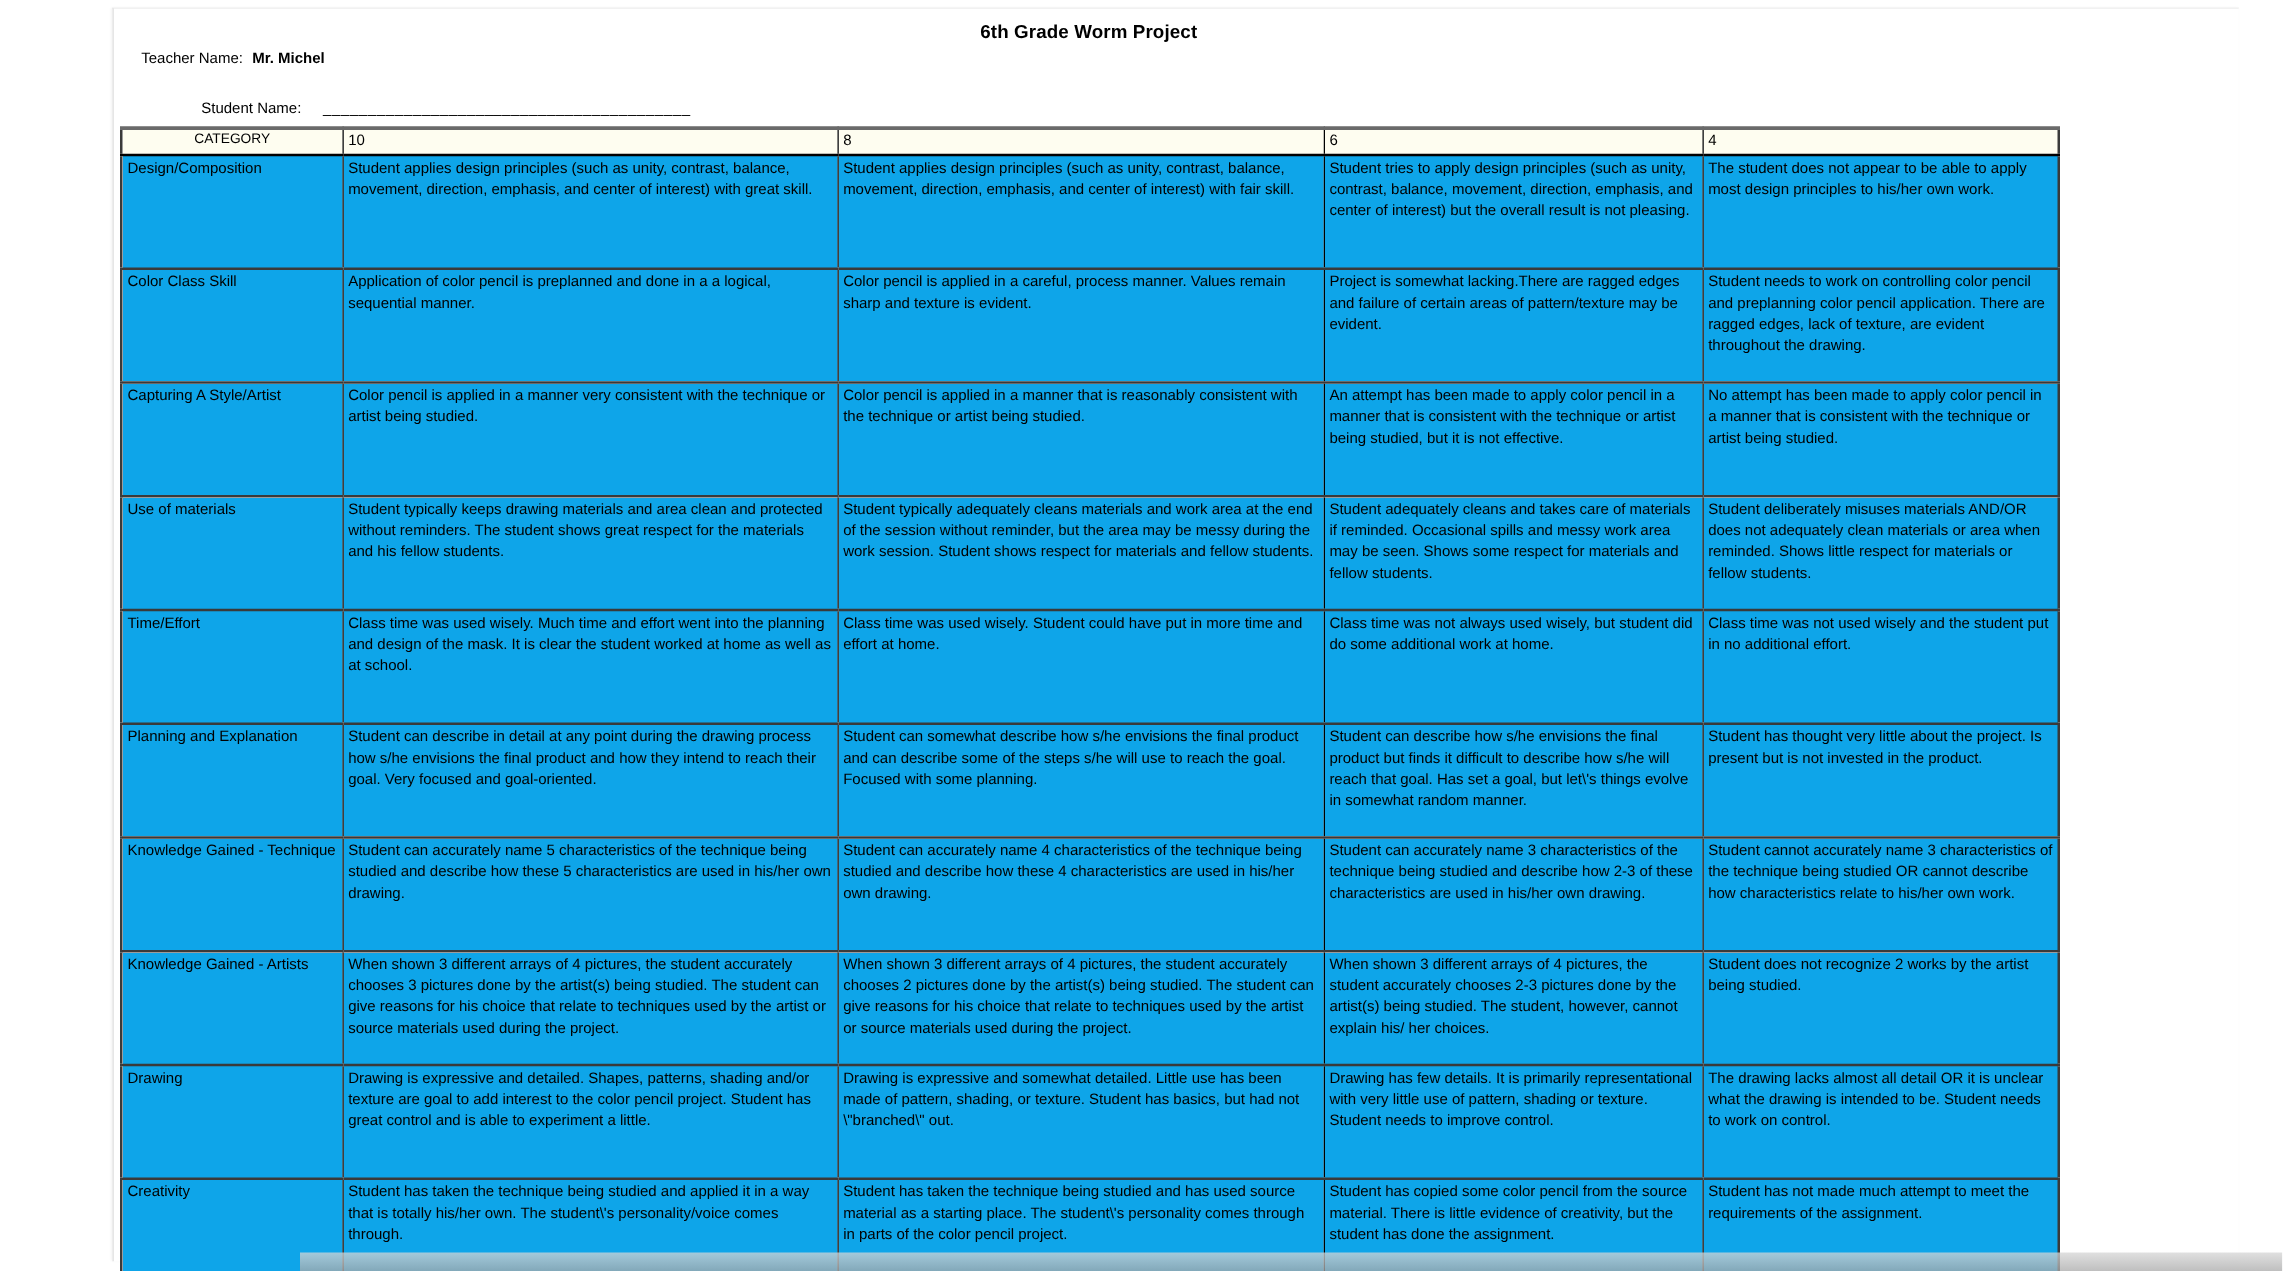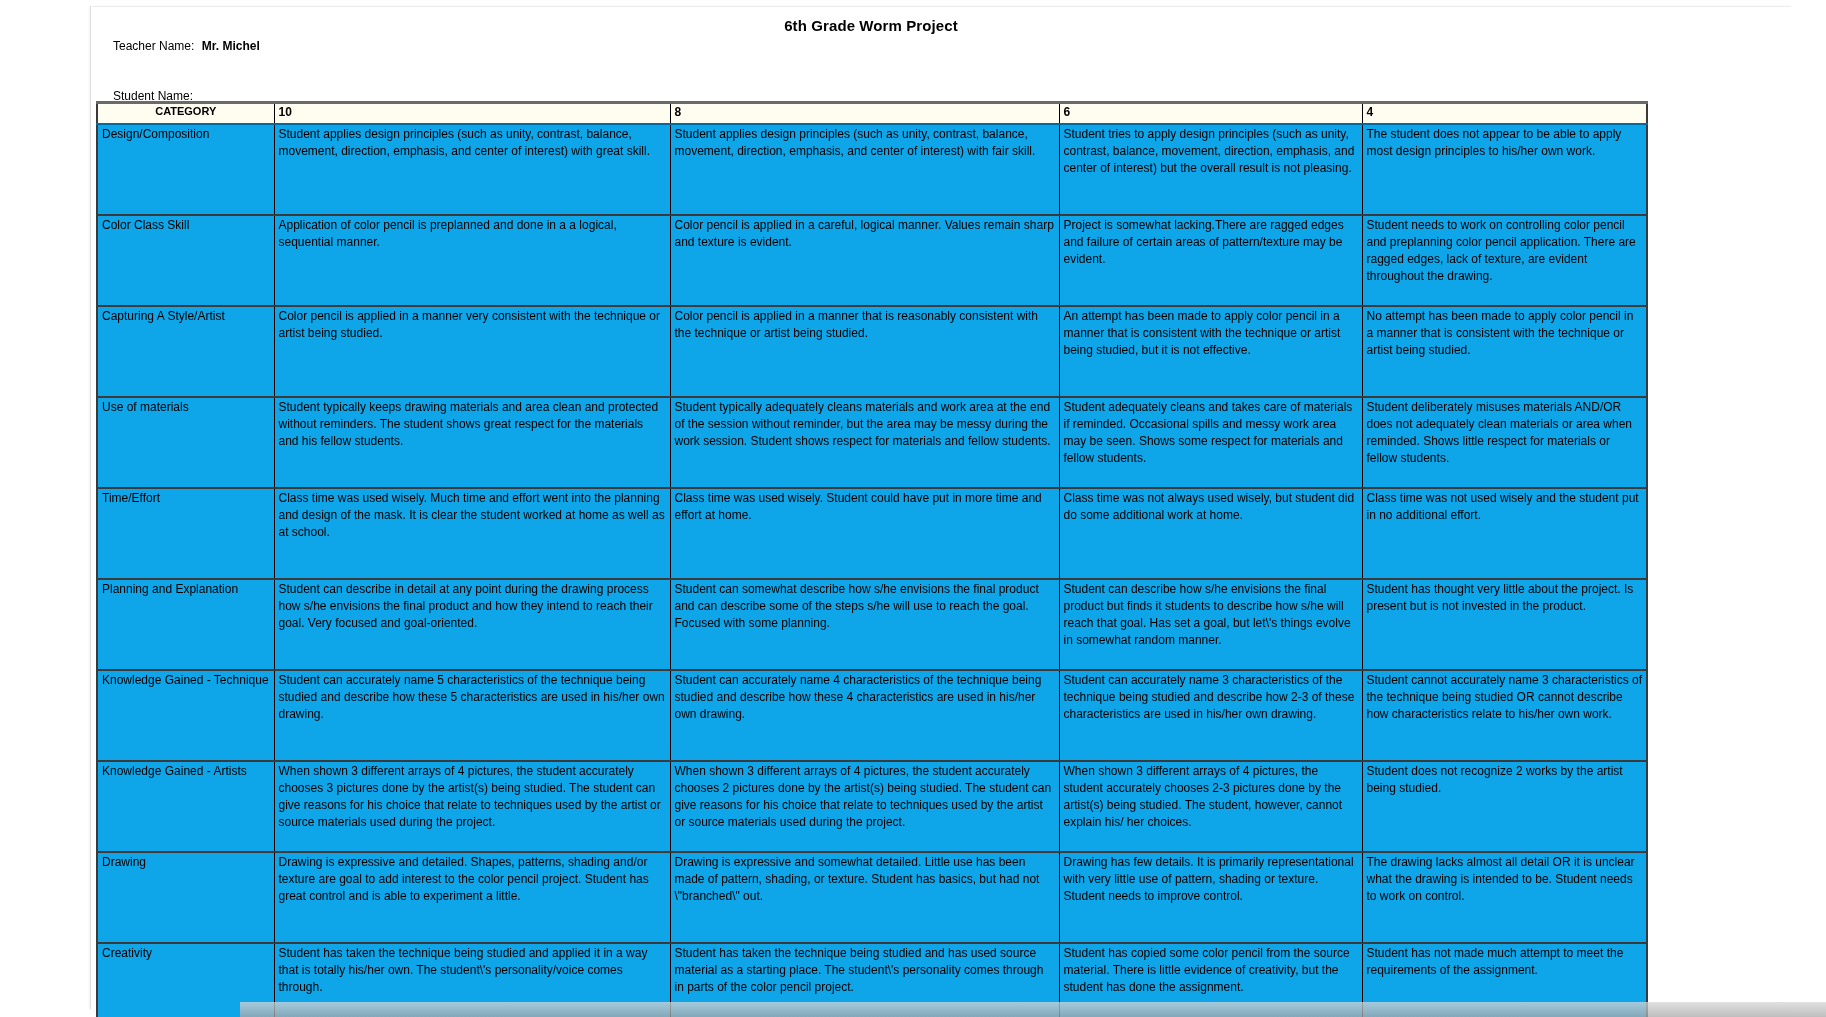--- a/index.html
+++ b/index.html
@@ -3,31 +3,31 @@
 <meta charset="utf-8">
 <style>
   html,body{margin:0;padding:0;background:#ffffff;font-family:"Liberation Sans",sans-serif;color:#000;}
   .canvas{position:relative;width:1826px;height:1017px;background:#fff;overflow:hidden;}
   .page{position:absolute;left:90px;top:6px;width:1700px;height:1002px;background:#fff;
         border-left:1px solid #dedede;border-top:1px solid #ededed;box-shadow:-1px 0 2px rgba(0,0,0,.05);}
   .doc-title{position:absolute;top:10px;left:0;width:1560px;text-align:center;
              font-weight:bold;font-size:15px;letter-spacing:.1px;}
   .meta-line{position:absolute;left:22px;font-size:12px;white-space:nowrap;}
   .teacher-line{top:32px;}
-  .student-line{top:82px;}
+  .student-line{top:72px;margin-left:48px;}
   .meta-line .bold{font-weight:bold;margin-left:4px;margin-top:16px;}
   .meta-line .blank{margin-left:14px;letter-spacing:.5px;}
   table.rubric{position:absolute;left:5px;top:94px;width:1550px;border-collapse:collapse;
                table-layout:fixed;font-size:12px;line-height:1.42;}
   table.rubric{border:2px solid #3a3a3a;border-top:3px solid #6a6a6a;}
   .rubric th,.rubric td{border-left:1px solid #000;border-right:1px solid #000;
                         border-top:2px solid #3a3a3a;border-bottom:2px solid #3a3a3a;
                         vertical-align:top;padding:1px 4px 2px 4px;overflow:hidden;}
-  .rubric thead th{background:#fefdf0;height:17px;font-weight:bold;text-align:left;
-                   font-size:12px;padding-top:0;border-bottom:2px solid #0369a1;}
+  .rubric thead th{background:#fefdf0;height:17px;font-weight:normal;text-align:left;
+                   font-size:12px;padding-top:0;border-bottom:2px solid #000000;}
   .rubric thead th.cat-h{text-align:center;font-size:11px;}
   .rubric tbody td{height:86px;background:#0ea5e9;}
   .window-edge{position:absolute;left:240px;right:0;top:1002px;height:15px;
                background:linear-gradient(180deg,#d6d6d6 0%,#a9a9a9 100%);opacity:.75;}
 </style>
 </head>
 <body>
 
 <div class="canvas">
   <div class="page">
@@ -65,21 +65,21 @@
           <tr>
             <td>Design/Composition</td>
             <td>Student applies design principles (such as unity, contrast, balance, movement, direction, emphasis, and center of interest) with great skill.</td>
             <td>Student applies design principles (such as unity, contrast, balance, movement, direction, emphasis, and center of interest) with fair skill.</td>
             <td>Student tries to apply design principles (such as unity, contrast, balance, movement, direction, emphasis, and center of interest) but the overall result is not pleasing.</td>
             <td>The student does not appear to be able to apply most design principles to his/her own work.</td>
           </tr>
           <tr>
             <td>Color Class Skill</td>
             <td>Application of color pencil is preplanned and done in a a logical, sequential manner.</td>
-            <td>Color pencil is applied in a careful, logical manner. Values remain sharp and texture is evident.</td>
+            <td>Color pencil is applied in a careful, process manner. Values remain sharp and texture is evident.</td>
             <td>Project is somewhat lacking.There are ragged edges and failure of certain areas of pattern/texture may be evident.</td>
             <td>Student needs to work on controlling color pencil and preplanning color pencil application. There are ragged edges, lack of texture, are evident throughout the drawing.</td>
           </tr>
           <tr>
             <td>Capturing A Style/Artist</td>
             <td>Color pencil is applied in a manner very consistent with the technique or artist being studied.</td>
             <td>Color pencil is applied in a manner that is reasonably consistent with the technique or artist being studied.</td>
             <td>An attempt has been made to apply color pencil in a manner that is consistent with the technique or artist being studied, but it is not effective.</td>
             <td>No attempt has been made to apply color pencil in a manner that is consistent with the technique or artist being studied.</td>
           </tr>
@@ -94,21 +94,21 @@
             <td>Time/Effort</td>
             <td>Class time was used wisely. Much time and effort went into the planning and design of the mask. It is clear the student worked at home as well as at school.</td>
             <td>Class time was used wisely. Student could have put in more time and effort at home.</td>
             <td>Class time was not always used wisely, but student did do some additional work at home.</td>
             <td>Class time was not used wisely and the student put in no additional effort.</td>
           </tr>
           <tr>
             <td>Planning and Explanation</td>
             <td>Student can describe in detail at any point during the drawing process how s/he envisions the final product and how they intend to reach their goal. Very focused and goal-oriented.</td>
             <td>Student can somewhat describe how s/he envisions the final product and can describe some of the steps s/he will use to reach the goal. Focused with some planning.</td>
-            <td>Student can describe how s/he envisions the final product but finds it students to describe how s/he will reach that goal. Has set a goal, but let\'s things evolve in somewhat random manner.</td>
+            <td>Student can describe how s/he envisions the final product but finds it difficult to describe how s/he will reach that goal. Has set a goal, but let\'s things evolve in somewhat random manner.</td>
             <td>Student has thought very little about the project. Is present but is not invested in the product.</td>
           </tr>
           <tr>
             <td>Knowledge Gained - Technique</td>
             <td>Student can accurately name 5 characteristics of the technique being studied and describe how these 5 characteristics are used in his/her own drawing.</td>
             <td>Student can accurately name 4 characteristics of the technique being studied and describe how these 4 characteristics are used in his/her own drawing.</td>
             <td>Student can accurately name 3 characteristics of the technique being studied and describe how 2-3 of these characteristics are used in his/her own drawing.</td>
             <td>Student cannot accurately name 3 characteristics of the technique being studied OR cannot describe how characteristics relate to his/her own work.</td>
           </tr>
           <tr>

